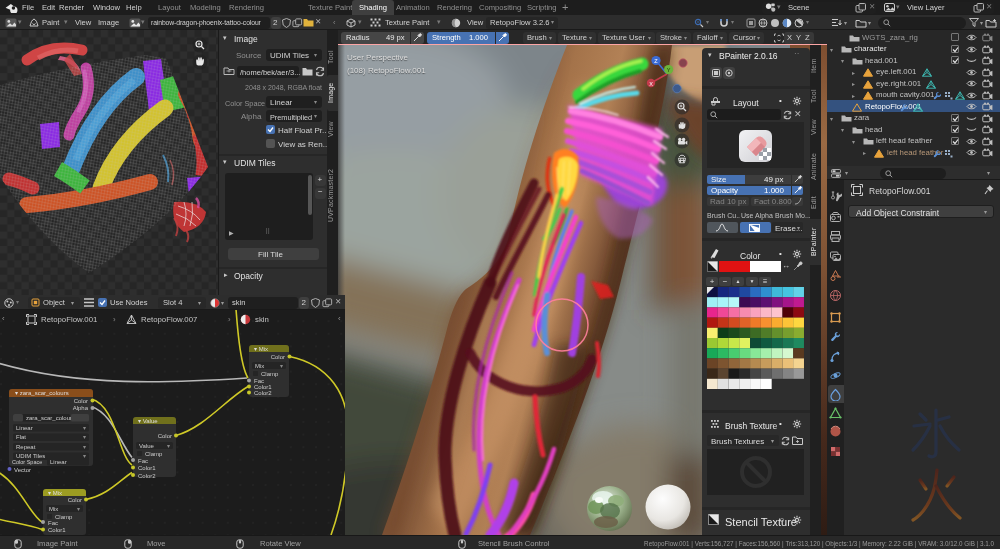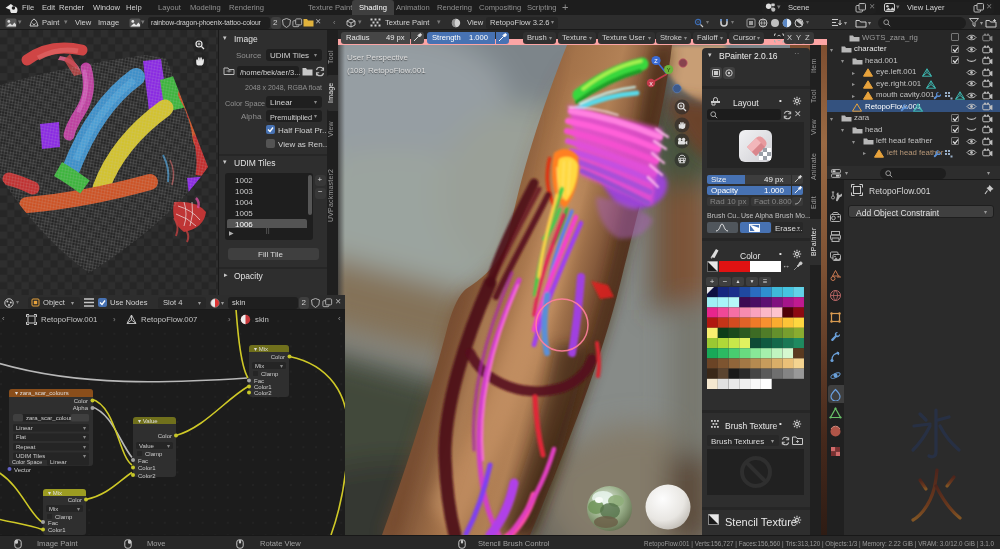--- a/index.html
+++ b/index.html
@@ -206,27 +206,20 @@
     <svg class="abs" style="left:48px;top:96px" width="7" height="7" viewBox="0 0 7 7">
           <path d="M1 3.5 L3 5.5 L6 1.5" stroke="#fff" stroke-width="1.3" fill="none"></path>
         </svg>
     <span class="abs" style="left:59px;top:96px">Half Float Pr...</span>
     <div class="abs" style="left:47px;top:109px;width:9px;height:9px;background:#545454;border-radius:2px"></div>
     <span class="abs" style="left:59px;top:110px">View as Ren...</span>
     <div class="abs" style="left:0;top:124px;width:109px;height:2px;background:#262626"></div>
     <span class="abs" style="left:4px;top:128px;color:#c8c8c8;font-size:7px">▾</span>
         <span class="abs" style="left:15px;top:128px;color:#e2e2e2;font-size:8.5px">UDIM Tiles</span>
     <div class="abs" style="left:6px;top:143px;width:88px;height:67px;background:#1e1e1e;border-radius:3px">
-      <div class="abs" style="left:2px;top:2px;width:80px;height:53px;overflow:hidden;color:#cdcdcd">
-        <div style="height:11px;padding-left:8px;line-height:11px">1002</div>
-        <div style="height:11px;padding-left:8px;line-height:11px">1003</div>
-        <div style="height:11px;padding-left:8px;line-height:11px">1004</div>
-        <div style="height:11px;padding-left:8px;line-height:11px">1005</div>
-        <div style="height:11px;padding-left:8px;line-height:11px;background:#545454;color:#fff;border-radius:2px">1006</div>
-      </div>
       <div class="abs" style="left:83px;top:2px;width:4px;height:40px;background:#565656;border-radius:2px"></div>
       <span class="abs" style="left:4px;top:56px;color:#b0b0b0;font-size:6px">▶</span>
       <span class="abs" style="left:40px;top:55px;color:#777;font-size:7px;letter-spacing:1px">⠿</span>
     </div>
     <div class="abs b" style="left:96px;top:145px;width:11px;height:11px"></div>
         <span class="abs" style="left:98.5px;top:145px;color:#ddd">+</span>
     <div class="abs b" style="left:96px;top:158px;width:11px;height:11px"></div>
         <span class="abs" style="left:99px;top:157px;color:#ddd">−</span>
     <div class="abs b" style="left:9px;top:218px;width:91px;height:12px;background:#3f3f3f"></div>
     <span class="abs" style="left:39px;top:220px;color:#dcdcdc">Fill Tile</span>
@@ -301,21 +294,21 @@
           <circle cx="5" cy="5" r="4.3" fill="#dfe9f5"></circle>
           <path d="M5 0.7 A4.3 4.3 0 0 0 5 9.3 Z" fill="#5a87c5"></path>
         </svg>
     <svg class="abs" style="left:456px;top:2.5px" width="10" height="10" viewBox="0 0 10 10">
           <circle cx="5" cy="5" r="4" fill="none" stroke="#c5c5c5"></circle>
           <path d="M2 2.5 A4 4 0 0 1 8 7.5 Z" fill="#c5c5c5"></path>
         </svg>
     <span class="abs" style="left:468px;top:3px;color:#7a7a7a;font-size:6px">▾</span>
   </div>
 
-  <div class="abs" style="left:0;top:15px;width:489px;height:15px;background:#272727;border-bottom:6px solid #fca5a5;font-size:7.6px">
+  <div class="abs" style="left:0;top:15px;width:489px;height:15px;background:#272727;border-bottom:1px solid #fca5a5;font-size:7.6px">
     <div class="abs" style="left:3px;top:1.5px;width:69px;height:12px;background:#464646;border-radius:3px 0 0 3px"></div>
     <span class="abs" style="left:8px;top:3px;color:#e8e8e8">Radius</span>
     <span class="abs" style="left:48px;top:3px;color:#e8e8e8">49 px</span>
     <div class="abs" style="left:73px;top:1.5px;width:13px;height:12px;background:#464646;border-radius:0 3px 3px 0"></div>
     <svg class="abs" style="left:75px;top:3px" width="9" height="9" viewBox="0 0 9 9">
           <path d="M1 8 L5.5 3.5 M5 2.5 l1.5 -1.5 a0.9 0.9 0 0 1 1.5 1.5 l-1.5 1.5 z" stroke="#ddd" fill="#ddd" stroke-width="1"></path>
         </svg>
     <div class="abs" style="left:89px;top:1.5px;width:68px;height:12px;background:#4772b3;border-radius:3px 0 0 3px"></div>
     <span class="abs" style="left:94px;top:3px;color:#fff">Strength</span>
     <span class="abs" style="left:131px;top:3px;color:#fff">1.000</span>

